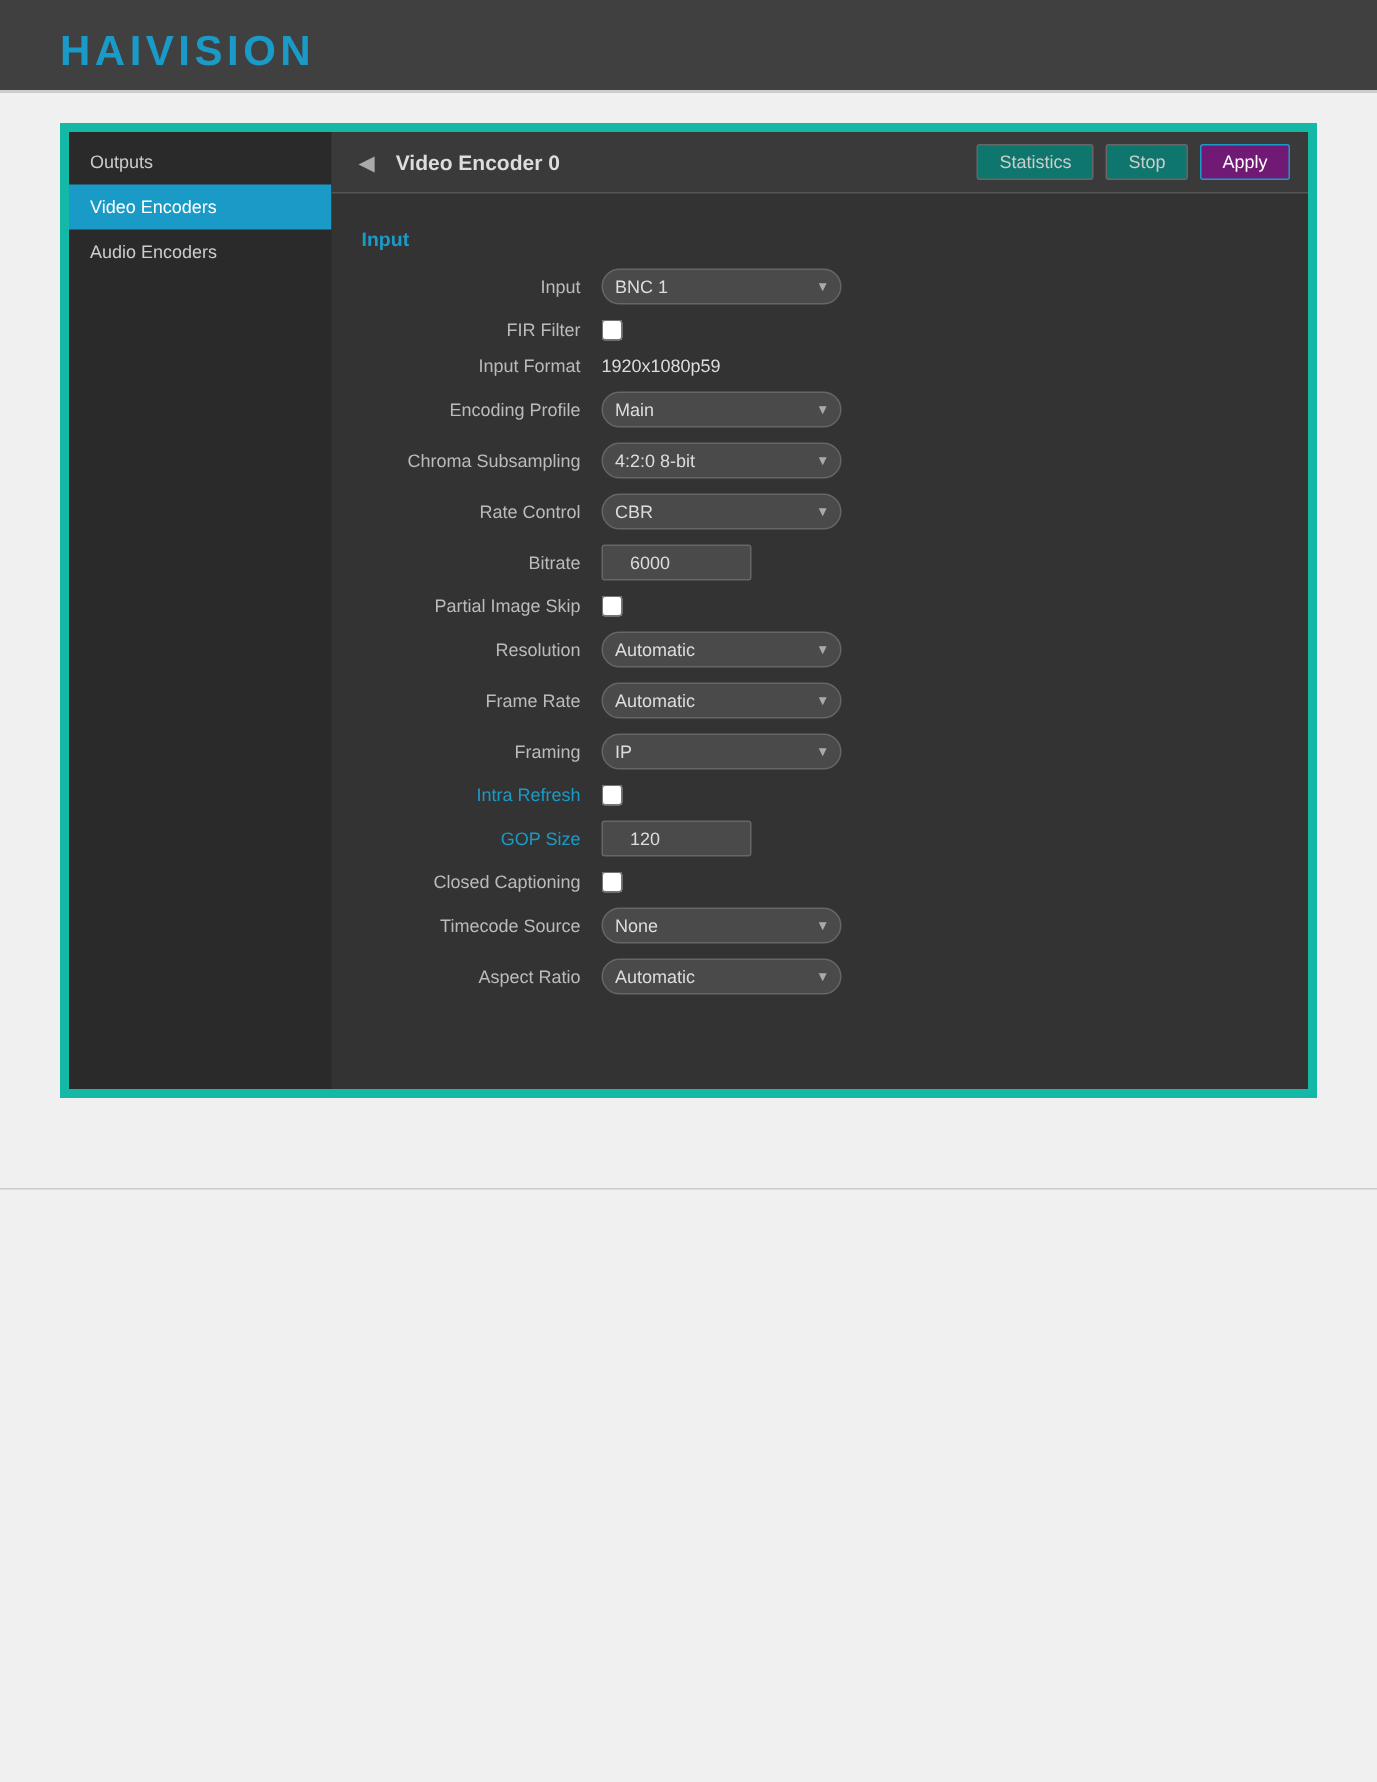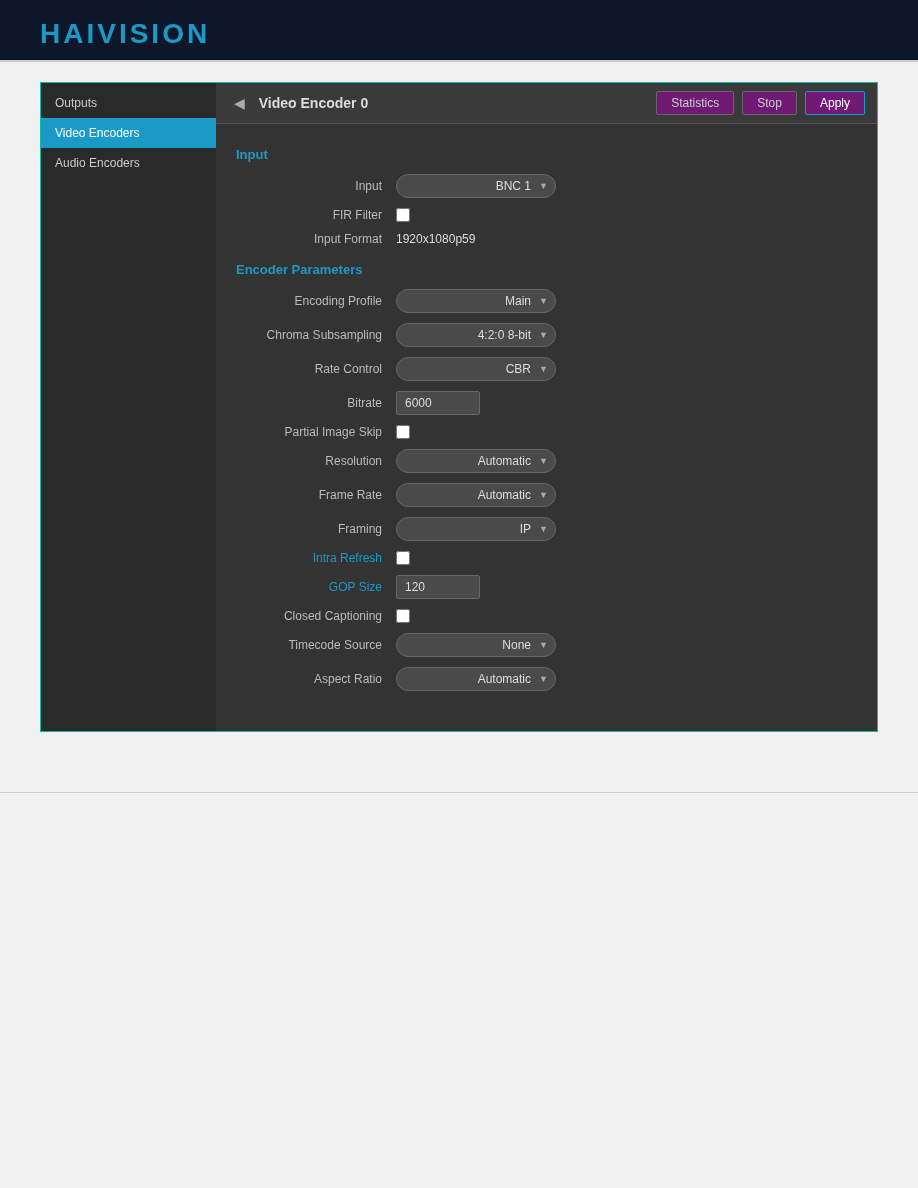--- a/index.html
+++ b/index.html
@@ -6,42 +6,42 @@
     body {
       background: #f0f0f0;
       font-family: Arial, sans-serif;
       font-size: 13px;
       width: 918px;
       min-height: 1188px;
     }
 
     
     .page-header {
-      background: #0f172a;
+      background: #404040;
       padding: 18px 40px 10px 40px;
       border-bottom: 2px solid #ccc;
     }
     .logo-text {
       font-size: 28px;
       font-weight: bold;
       color: #1a9bc7;
       letter-spacing: 3px;
       font-family: Arial, sans-serif;
     }
 
     
     .main-content {
       padding: 20px 40px;
     }
 
     
     .app-container {
       display: flex;
       background: #2a2a2a;
-      border: 1px solid #14b8a6;
+      border: 6px solid #14b8a6;
       min-height: 650px;
     }
 
     
     .sidebar {
       width: 175px;
       background: #2a2a2a;
       padding-top: 5px;
       flex-shrink: 0;
     }
@@ -82,21 +82,21 @@
     }
     .page-title {
       color: #ddd;
       font-size: 14px;
       font-weight: bold;
       flex: 1;
     }
     .toolbar-btn {
       padding: 4px 14px;
       border: 1px solid #666;
-      background: #701a75;
+      background: #0f766e;
       color: #ccc;
       font-size: 12px;
       cursor: pointer;
       border-radius: 2px;
     }
     .toolbar-btn.primary {
       background: #701a75;
       border-color: #1a9bc7;
       color: #fff;
     }
@@ -164,40 +164,39 @@
       background: #4a4a4a;
       border: 1px solid #666;
       color: #ddd;
       padding: 4px 24px 4px 8px;
       font-size: 12px;
       border-radius: 12px;
       min-width: 160px;
       appearance: none;
       -webkit-appearance: none;
       cursor: pointer;
-      text-align: right;
     }
     .form-checkbox {
       width: 14px;
       height: 14px;
       cursor: pointer;
       accent-color: #1a9bc7;
     }
     .form-text {
       color: #ddd;
       font-size: 12px;
     }
     .form-input {
       background: #4a4a4a;
       border: 1px solid #666;
       color: #ddd;
-      padding: 4px 8px;
+      padding: 4px 18px;
       font-size: 12px;
       border-radius: 2px;
-      width: 84px;
+      width: 100px;
     }
 
     
     .page-footer {
       margin-top: 40px;
       padding: 10px 40px;
       border-top: 1px solid #ccc;
     }
   </style>
 </head>
@@ -250,21 +249,20 @@
         <div class="form-row">
           <div class="form-label">FIR Filter</div>
           <input type="checkbox" class="form-checkbox" style="">
         </div>
 
         <div class="form-row">
           <div class="form-label">Input Format</div>
           <span class="form-text">1920x1080p59</span>
         </div>
 
-        <div class="section-header" style="margin-top: 16px;">Encoder Parameters</div>
 
 
         <div class="form-row">
           <div class="form-label">Encoding Profile</div>
           <div class="select-wrapper">
             <select class="form-control-select">
               <option>Main</option>
               <option>High</option>
               <option>Baseline</option>
             </select>

